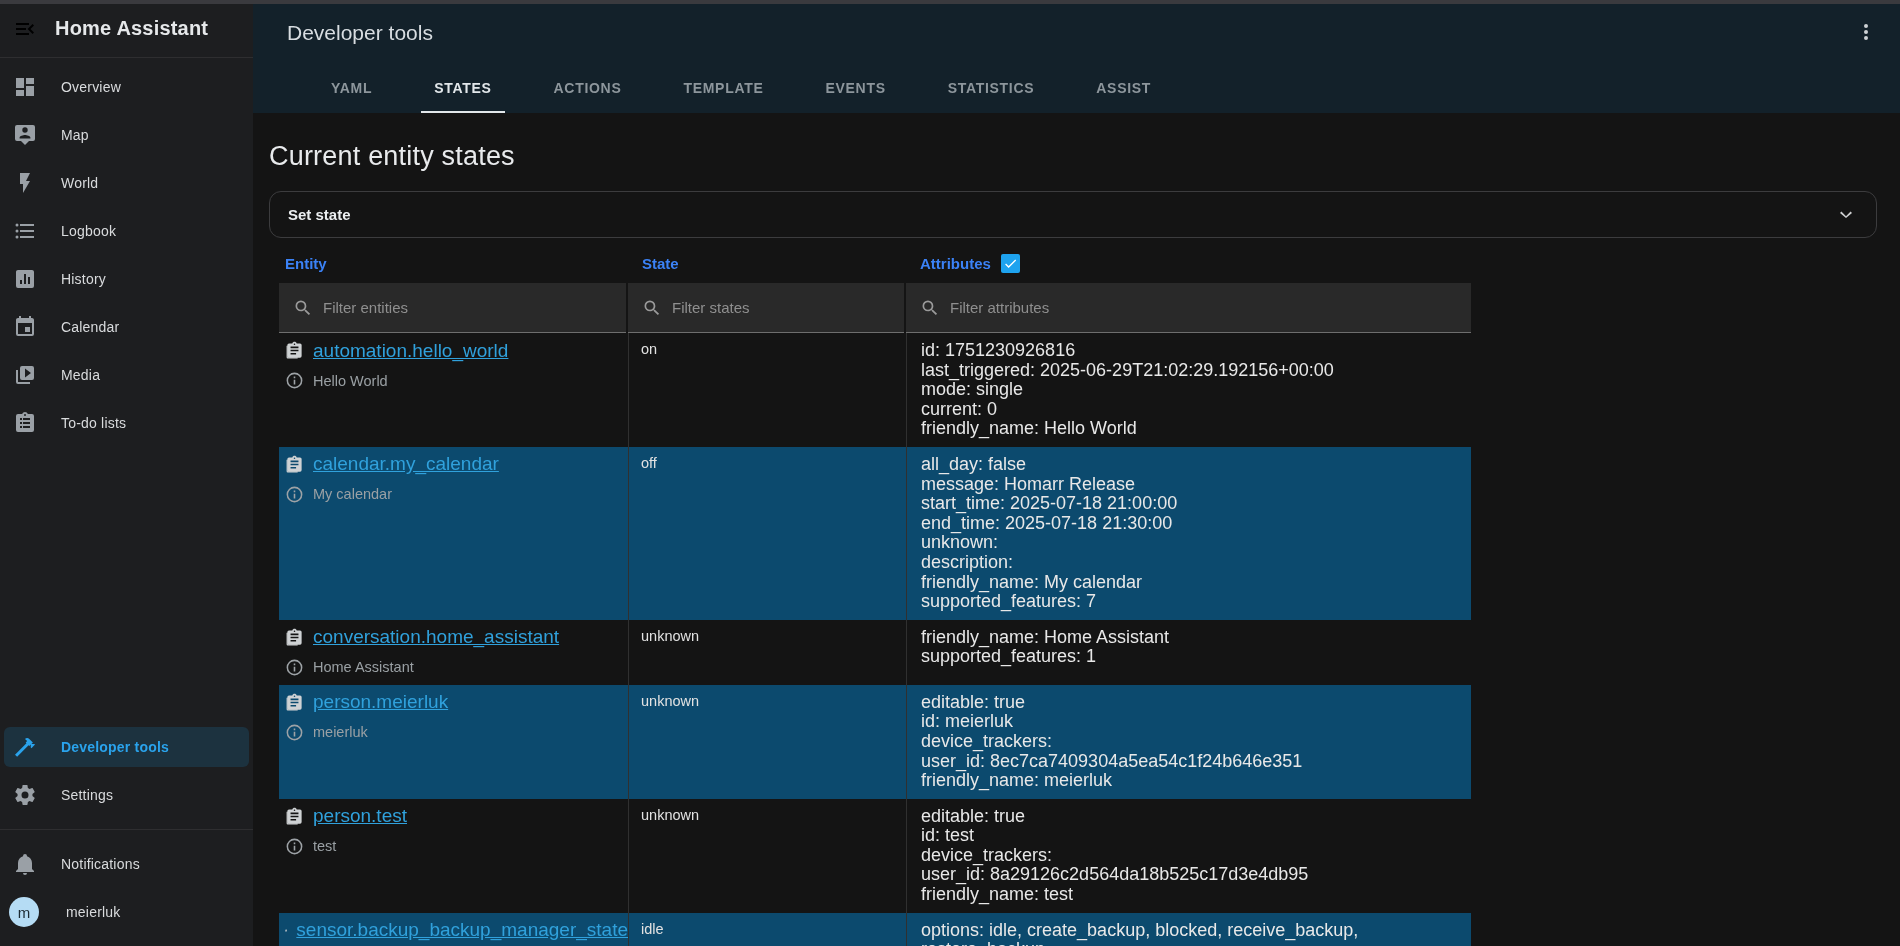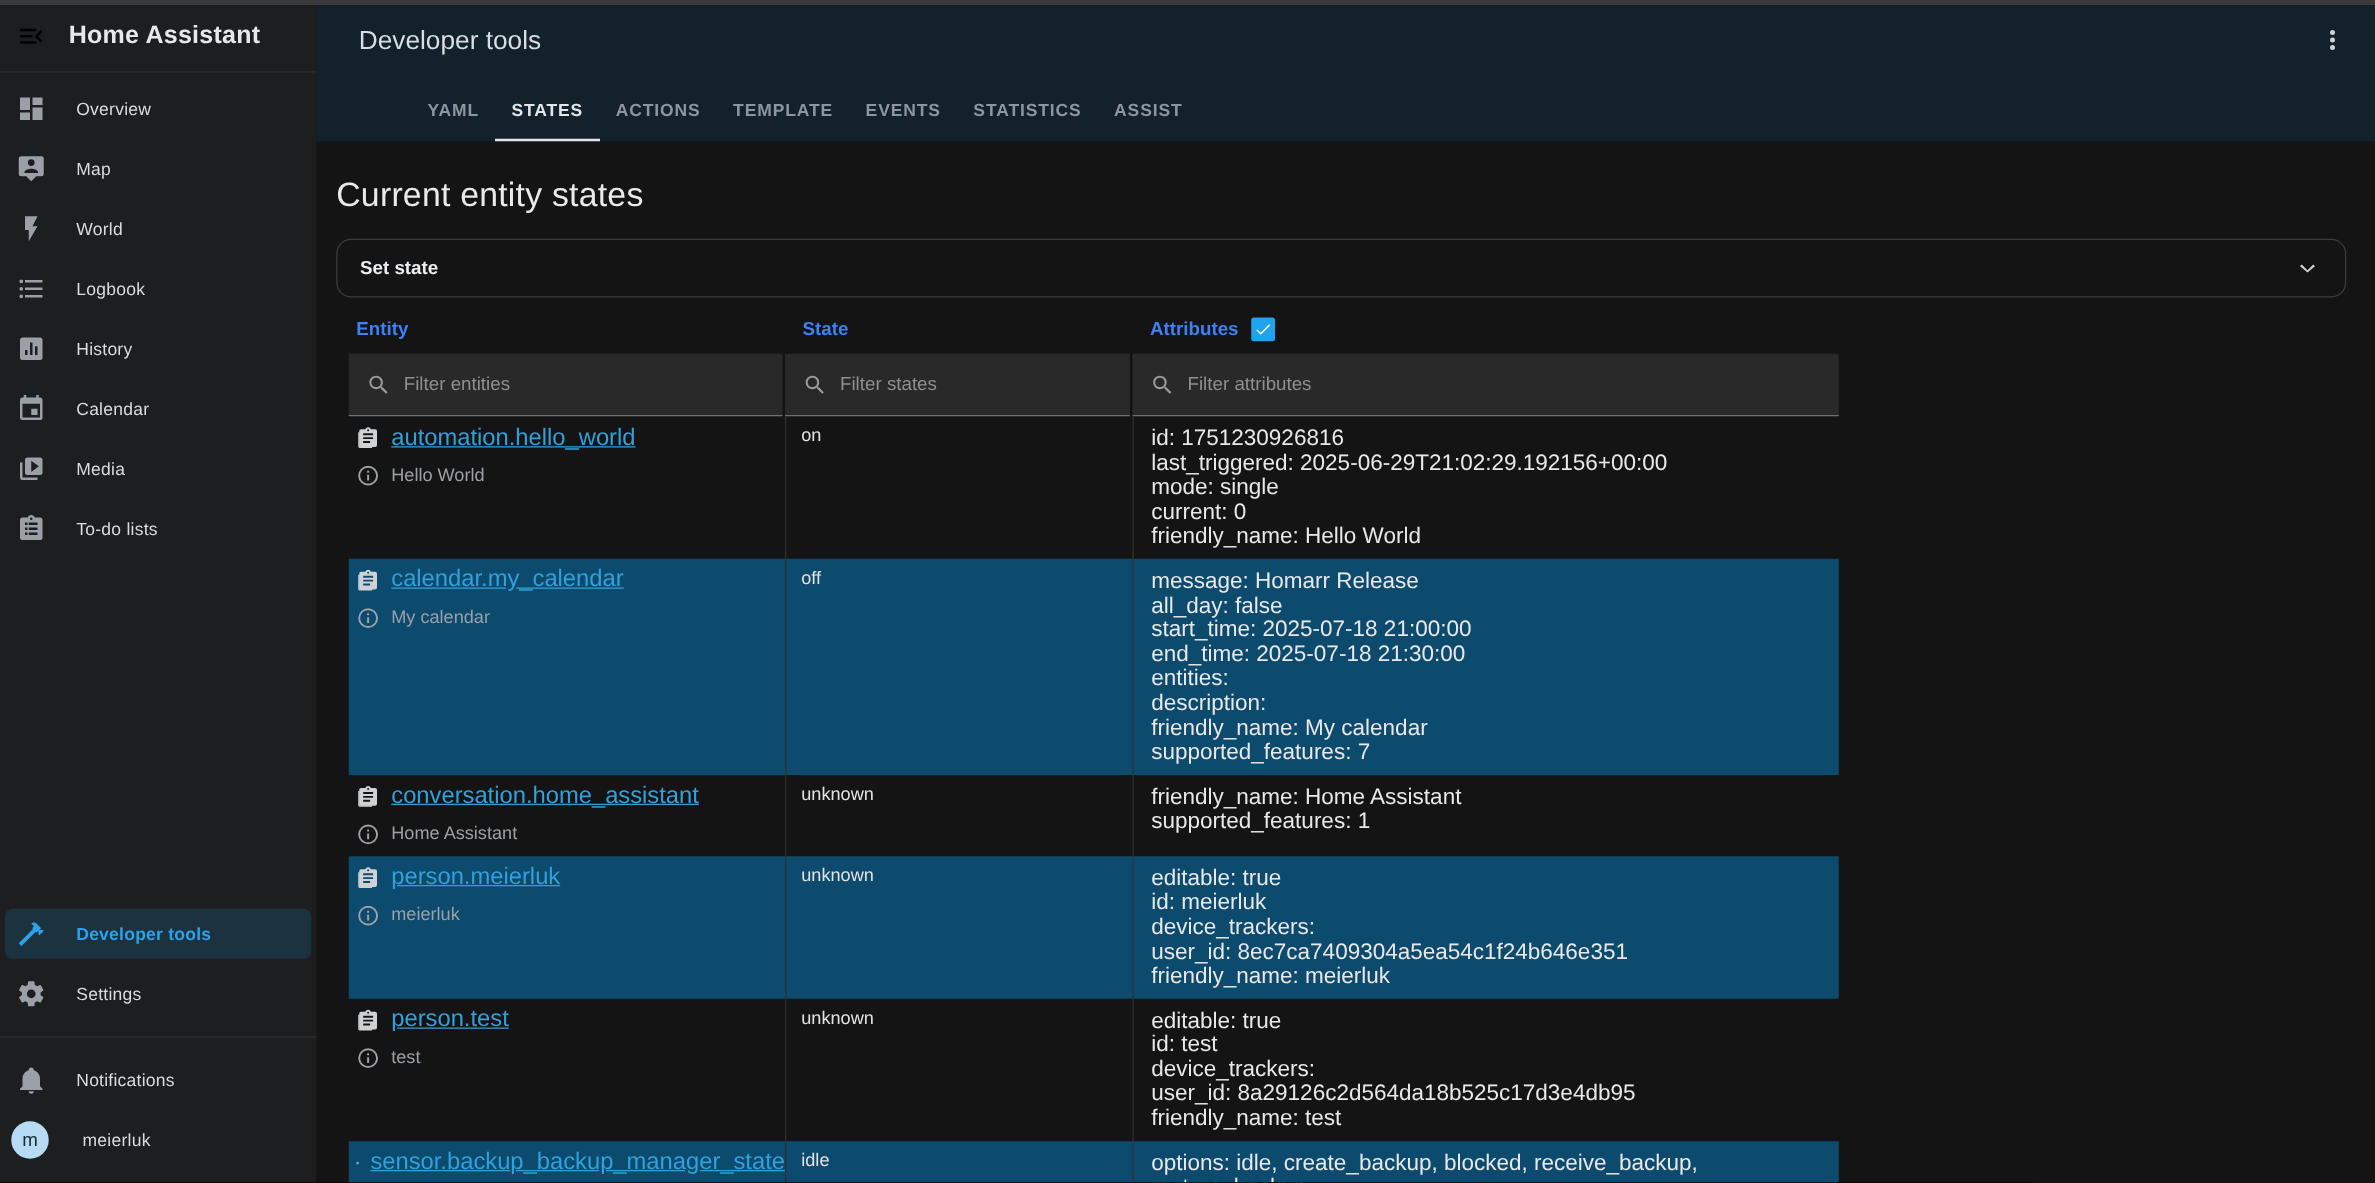--- a/index.html
+++ b/index.html
@@ -24,21 +24,21 @@
   .sb-item.active .icon svg { fill:var(--accent); }
   .sb-bottom { position:absolute; left:0; right:0; bottom:10px; }
   .sb-divider { border-top:1px solid #2e2e30; margin:10px 0; }
   .avatar { width:30px; height:30px; border-radius:50%; background:var(--avatar_bg); color:#1c2b33;
             display:flex; align-items:center; justify-content:center; font-size:15px; margin-left:-4px; }
   .sb-item .avatar + .sb-label { margin-left:27px; }
 
   
   .topbar { position:absolute; left:253px; top:0; width:1647px; height:113px; background:#13212a; z-index:1; }
   .tb-title { position:absolute; left:34px; top:21px; font-size:21px; color:#d8dde1; }
-  .tabs { position:absolute; left:76px; bottom:0; height:48px; display:flex; }
+  .tabs { position:absolute; left:65px; bottom:0; height:48px; display:flex;gap:36px; }
   .tab { display:flex; align-items:center; padding:0 13px; font-size:14px; font-weight:700; letter-spacing:.7px;
          color:#8d969c; cursor:pointer; border-bottom:2px solid transparent; }
   .tab.active { color:#e2e7ea; border-bottom-color:#e2e7ea; }
   .tb-dots { position:absolute; right:22px; top:20px; width:24px; height:24px; cursor:pointer; }
   .tb-dots svg { fill:#ced2d5; }
 
   
   .content { position:absolute; left:253px; top:113px; width:1647px; height:833px; background:#141414; overflow:hidden; }
   .content h1 { padding:28px 0 0 16px; font-size:27px; font-weight:400; color:#e8eaec; letter-spacing:.2px; }
 
@@ -339,25 +339,25 @@
                     <path fill-rule="evenodd" d="M11,9H13V7H11M12,20C7.59,20 4,16.41 4,12C4,7.59 7.59,4 12,4C16.41,4 20,7.59 20,12C20,16.41 16.41,20 12,20M12,2A10,10 0 0,0 2,12A10,10 0 0,0 12,22A10,10 0 0,0 22,12A10,10 0 0,0 12,2M11,17H13V11H11V17Z"></path>
                   </svg>
                 </span>
         <span class="ent-name">My calendar</span>
       </div>
     </div>
     <div class="rc2">
       <span>off</span>
     </div>
     <div class="rc3">
-      <div class="attr-line">message: Homarr Release</div>
-              <div class="attr-line">all_day: false</div>
+      <div class="attr-line">all_day: false</div>
+              <div class="attr-line">message: Homarr Release</div>
               <div class="attr-line">start_time: 2025-07-18 21:00:00</div>
               <div class="attr-line">end_time: 2025-07-18 21:30:00</div>
-              <div class="attr-line">entities:</div>
+              <div class="attr-line">unknown:</div>
               <div class="attr-line">description:</div>
               <div class="attr-line">friendly_name: My calendar</div>
               <div class="attr-line">supported_features: 7</div>
     </div>
   </div>
   <div class="row">
     <div class="rc1">
       <div class="ent-top">
         <span class="icon ">
                   <svg viewBox="0 0 24 24">

